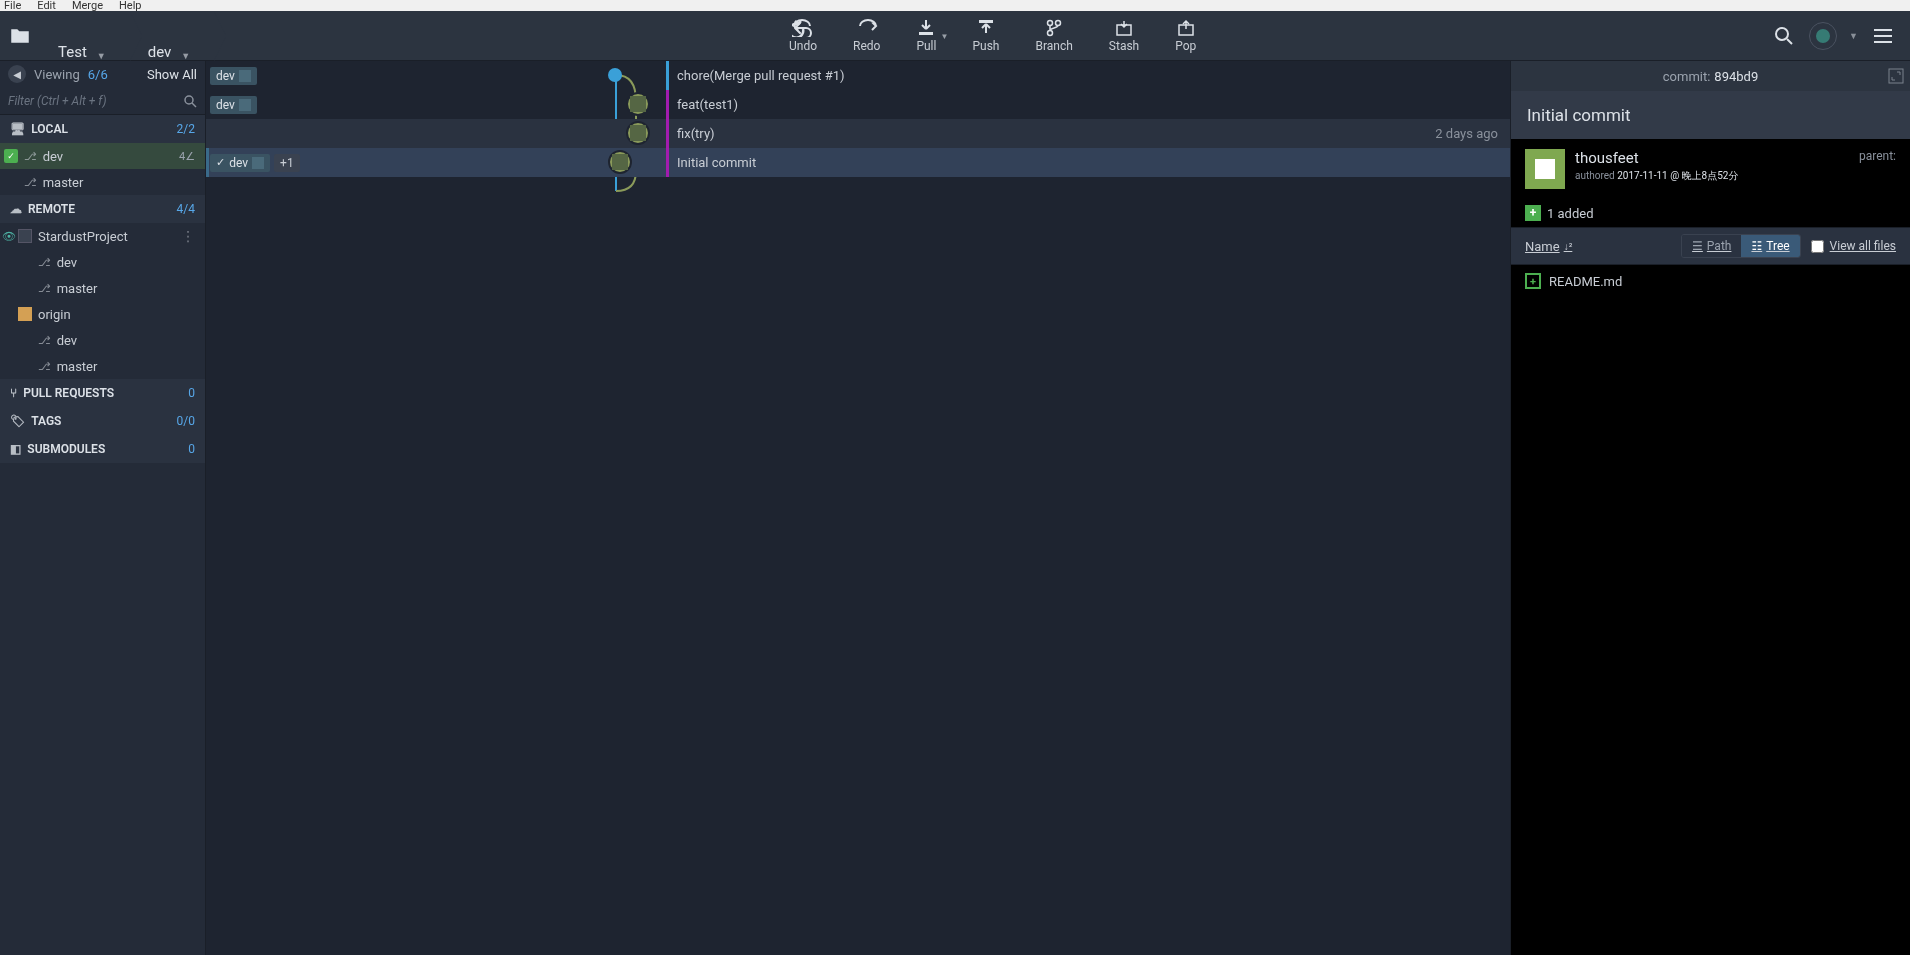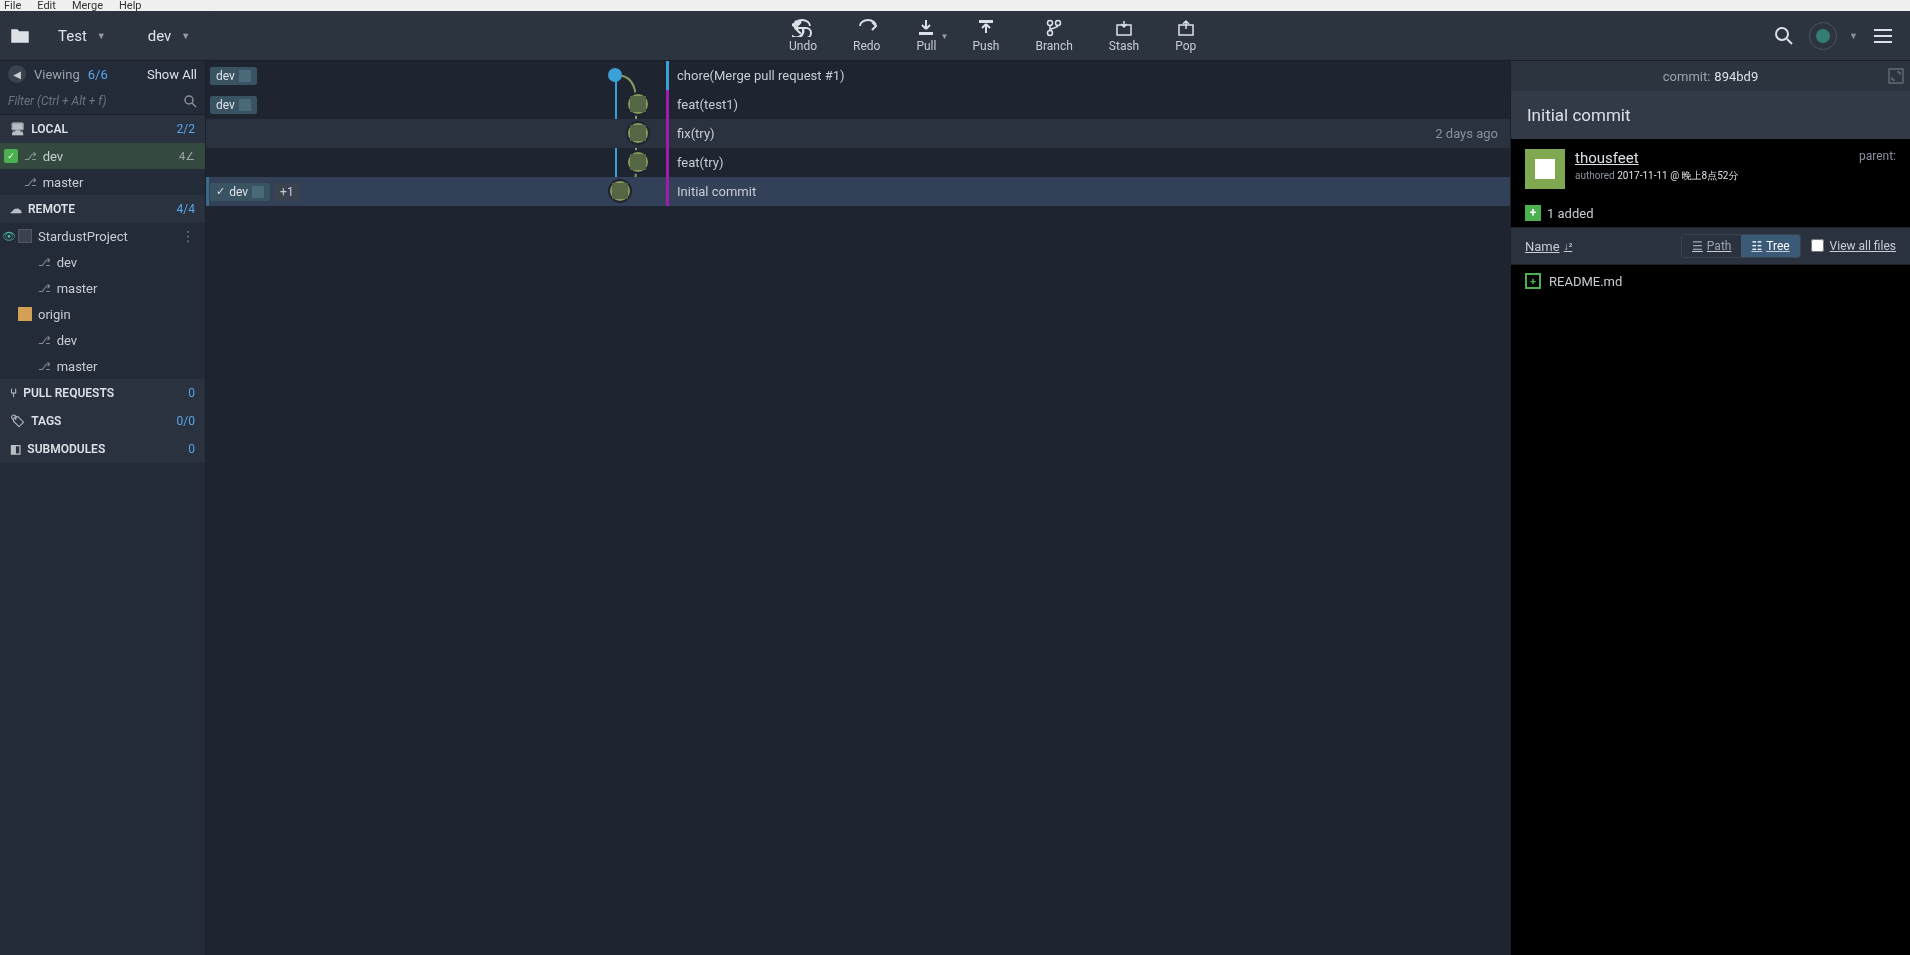--- a/index.html
+++ b/index.html
@@ -6,21 +6,21 @@
 body { background: #1e2430; color: #c8cdd4; font-size: 13px; overflow: hidden; width: 1910px; height: 955px; }
 
 
 .menubar { height: 11px; background: #f0f0f0; display: flex; align-items: center; padding: 0 4px; font-size: 11px; color: #333; }
 .menubar span { margin-right: 16px; cursor: pointer; }
 
 
 .toolbar { height: 50px; background: #2c3440; display: flex; align-items: center; border-bottom: 1px solid #1a1f28; }
 .folder-btn { width: 40px; height: 50px; display: flex; align-items: center; justify-content: center; cursor: pointer; }
 .breadcrumb { display: flex; align-items: center; height: 50px; }
-.crumb { display: flex; align-items: center; height: 50px; padding: 0 24px 0 18px; position: relative; color: #dde2e8; font-size: 15px; cursor: pointer; }
+.crumb { display: flex; align-items: flex-end; height: 50px; padding: 0 24px 0 18px; position: relative; color: #dde2e8; font-size: 15px; cursor: pointer; }
 .crumb::after { content: ''; position: absolute; right: -12px; top: 0; width: 0; height: 0; border-top: 25px solid transparent; border-bottom: 25px solid transparent; border-left: 12px solid #2c3440; z-index: 1; }
 .crumb .chev { margin-left: 10px; opacity: .6; font-size: 9px; }
 .toolbar-center { flex: 1; display: flex; justify-content: center; gap: 16px; }
 .tb-btn { display: flex; flex-direction: column; align-items: center; justify-content: center; padding: 4px 10px; cursor: pointer; color: #c8cdd4; gap: 2px; position: relative; }
 .tb-btn .lbl { font-size: 12px; }
 .tb-btn .dd { position: absolute; right: -2px; bottom: 16px; font-size: 8px; opacity: .7; }
 .toolbar-right { display: flex; align-items: center; gap: 12px; padding-right: 14px; }
 .icon-btn { width: 26px; height: 26px; display: flex; align-items: center; justify-content: center; cursor: pointer; }
 
 
@@ -76,31 +76,31 @@
 
 .graph-svg { position: absolute; left: 380px; top: 0; width: 80px; height: 160px; pointer-events: none; }
 
 
 .d-top { height: 30px; display: flex; align-items: center; justify-content: center; background: #2c3440; position: relative; font-size: 13px; }
 .d-top .slide { position: absolute; right: 6px; cursor: pointer; opacity: .7; }
 .d-title { padding: 14px 16px; background: #323a48; font-size: 17px; color: #dce1e7; }
 .d-author { padding: 10px 14px; display: flex; gap: 10px; align-items: flex-start; position: relative; }
 .d-author .av { width: 40px; height: 40px; background: #7fa850; display: flex; align-items: center; justify-content: center; }
 .d-author .av .px { width: 20px; height: 20px; background: #fff; }
-.d-author .info .nm { font-size: 15px; color: #dce1e7; text-decoration: underline; }
+.d-author .info .nm { font-size: 15px; color: #dce1e7; }
 .d-author .info .dt { font-size: 10px; color: #8a919c; margin-top: 2px; }
 .d-author .parent { position: absolute; right: 14px; top: 10px; color: #8a919c; font-size: 12px; }
 .d-changes { padding: 6px 14px; display: flex; align-items: center; gap: 6px; font-size: 13px; }
 .d-changes .add-ic { width: 16px; height: 16px; background: #4caf50; color: #fff; display: flex; align-items: center; justify-content: center; font-size: 12px; font-weight: bold; }
 .d-files-head { padding: 6px 14px; display: flex; align-items: center; border-top: 1px solid #1a1f28; border-bottom: 1px solid #1a1f28; background: #2a3240; text-decoration: underline; }
 .d-files-head .nm { cursor: pointer; display: flex; align-items: center; gap: 4px; }
 .d-files-head .toggle { margin-left: auto; display: flex; border: 1px solid #3a4250; border-radius: 3px; overflow: hidden; margin-right: 10px; }
 .d-files-head .toggle button { background: #2a3240; border: none; color: #9ba3ae; padding: 4px 10px; font-size: 12px; cursor: pointer; display: flex; align-items: center; gap: 4px; }
 .d-files-head .toggle button.active { background: #3a5a78; color: #fff; }
-.d-files-head .viewall { display: flex; align-items: flex-start; gap: 6px; font-size: 12px; }
+.d-files-head .viewall { display: flex; align-items: flex-end; gap: 6px; font-size: 12px; }
 .d-files-head .viewall input { accent-color: #3a5a78; }
 .d-file-row { padding: 8px 14px; display: flex; align-items: center; gap: 8px; cursor: pointer; }
 .d-file-row .fic { width: 16px; height: 16px; border: 2px solid #4caf50; color: #4caf50; display: flex; align-items: center; justify-content: center; font-size: 11px; font-weight: bold; }
 
 svg { display: block; }
 </style>
 </head>
 <body>
 
 <div class="menubar">
@@ -318,28 +318,20 @@
           <div class="g-msg">feat(test1)</div>
         </div>
         <div class="g-row hover">
           <div class="g-graph-col">
             <div class="g-node" style="left: 40px;">
               <div class="av"></div>
             </div>
           </div>
           <div class="g-msg">fix(try)</div>
           <div class="g-time">2 days ago</div>
-        </div>
-        <div class="g-row">
-          <div class="g-graph-col">
-            <div class="g-node" style="left: 40px;">
-              <div class="av"></div>
-            </div>
-          </div>
-          <div class="g-msg">feat(try)</div>
         </div>
         <div class="g-row selected">
           <div class="g-tags">
             <span class="g-tag check">
               <span>dev</span>
               <span class="sq"></span>
             </span>
             <span class="g-plus">+1</span>
           </div>
           <div class="g-graph-col">

